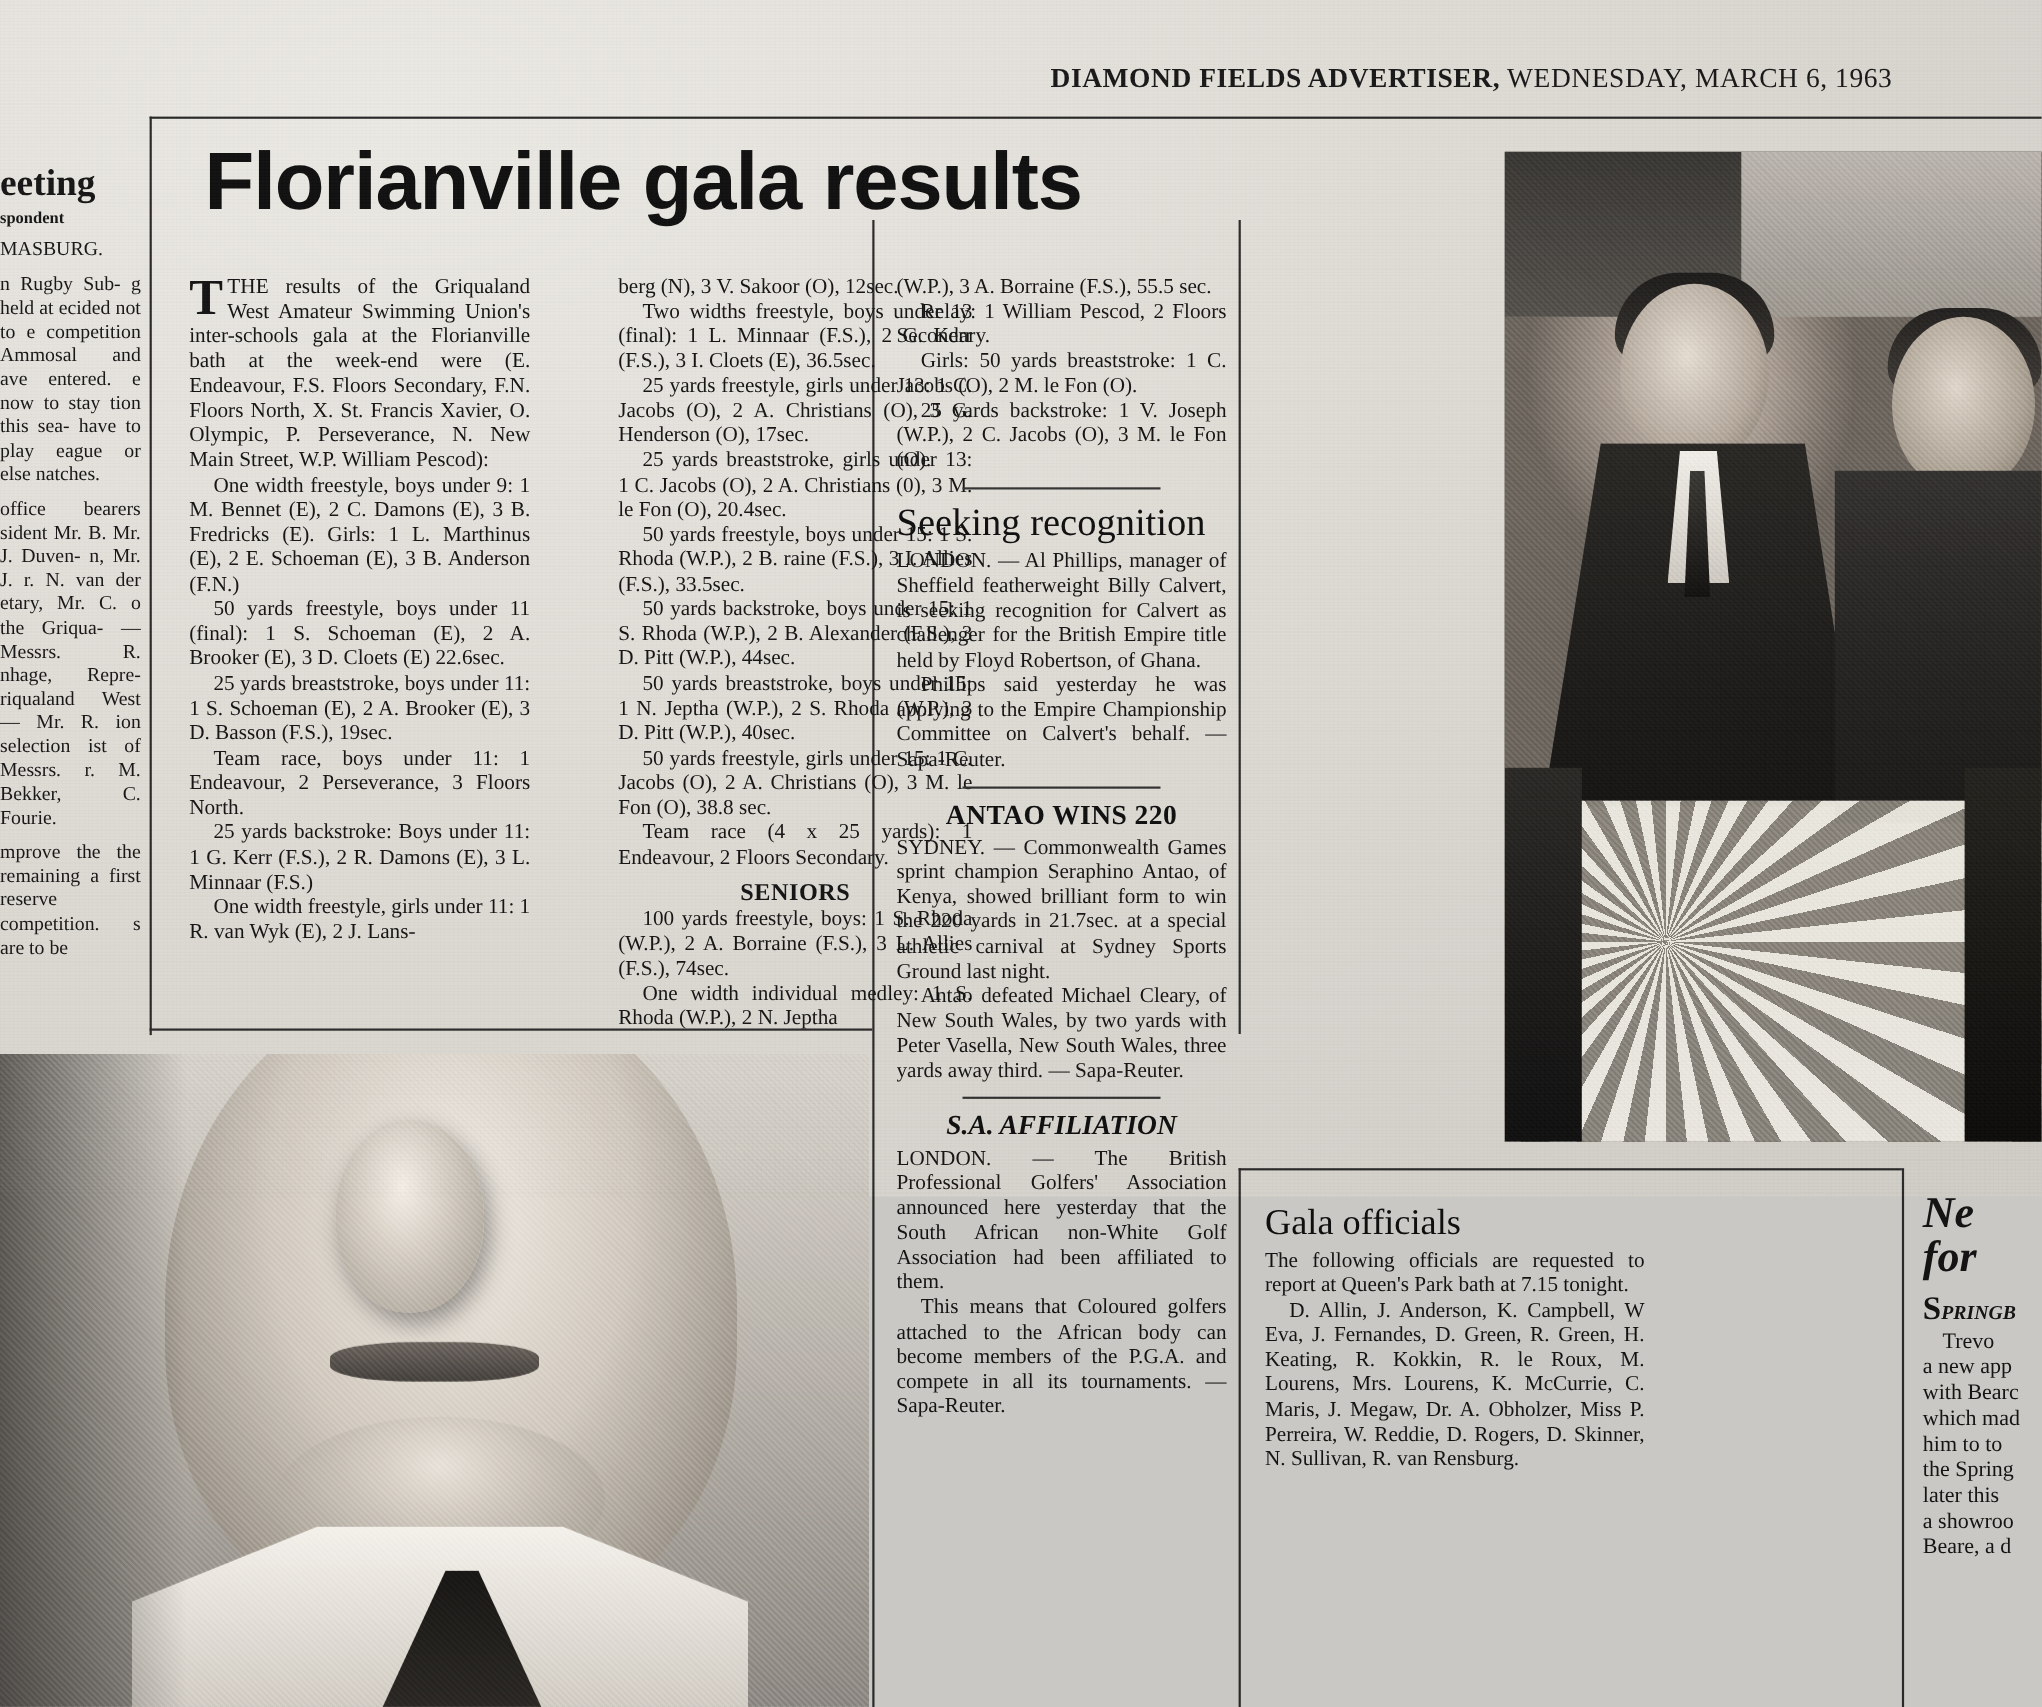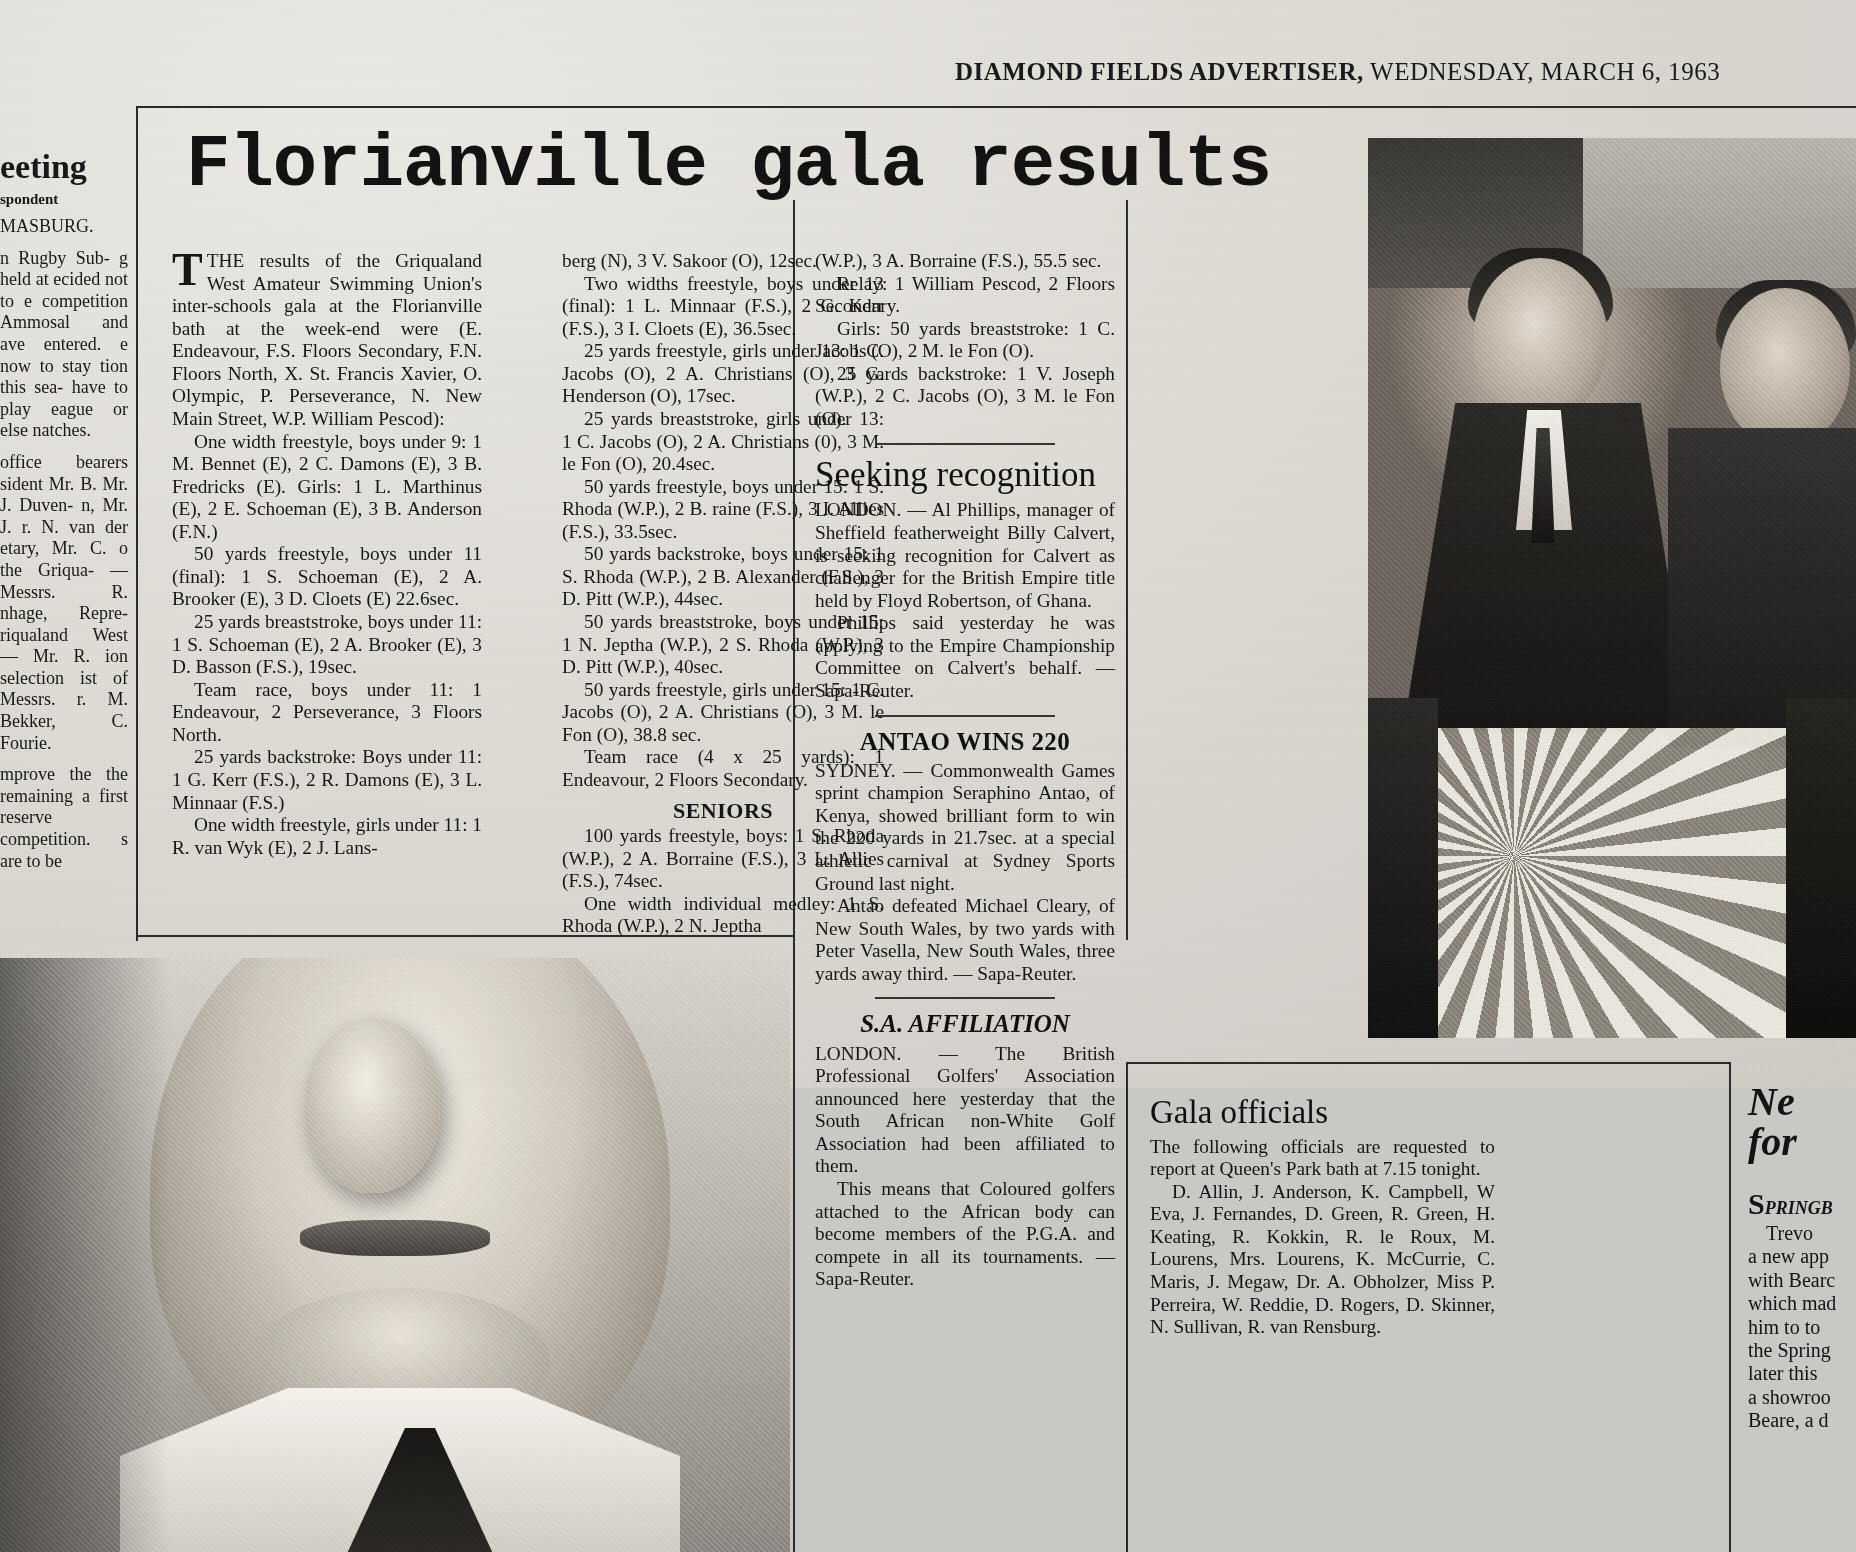--- a/index.html
+++ b/index.html
@@ -33,21 +33,21 @@
     white-space:nowrap;
   }
   .masthead b{font-weight:bold;}
 
   
   .rule-h{position:absolute;background:#2b2b2b;height:2px;}
   .rule-v{position:absolute;background:#2b2b2b;width:2px;}
 
   .headline{
     position:absolute;left:186px;top:128px;width:1160px;
-    font-family:Liberation Mono, monospace;
+    font-family:Liberation Sans, sans-serif;
     font-size:74px;font-weight:bold;color:#121212;
     letter-spacing:-1px;
     line-height:1;
   }
 
   .col{
     position:absolute;
     font-family:"Liberation Serif", serif;
     font-size:19.3px;
     line-height:1.17;
@@ -291,21 +291,21 @@
   </div>
 
   <div class="col" style="left:1150px;top:1085px;width:345px;">
     <div class="sechead" style="font-size:33px;">Gala officials</div>
     <p class="noind">The following officials are requested to report at Queen's Park bath at 7.15 tonight.</p>
     <p>D. Allin, J. Anderson, K. Campbell, W Eva, J. Fernandes, D. Green, R. Green, H. Keating, R. Kokkin, R. le Roux, M. Lourens, Mrs. Lourens, K. McCurrie, C. Maris, J. Megaw, Dr. A. Obholzer, Miss P. Perreira, W. Reddie, D. Rogers, D. Skinner, N. Sullivan, R. van Rensburg.</p>
   </div>
 
   <div class="col" style="left:1748px;top:1082px;width:108px;font-size:20px;">
     <div style="font-size:40px;font-style:italic;font-weight:bold;line-height:1;">Ne</div>
-    <div style="font-size:40px;font-style:italic;font-weight:bold;line-height:1;margin-bottom:24px;">for</div>
+    <div style="font-size:40px;font-style:italic;font-weight:bold;line-height:1;margin-bottom:10px;">for</div>
     <div style="line-height:1.2;">
       <span style="font-size:30px;font-weight:bold;">S</span><span style="font-weight:bold;font-size:18px;font-style:italic;">PRINGB</span>
     </div>
     <div style="text-indent:18px;">Trevo</div>
     <div>a new app</div>
     <div>with Bearc</div>
     <div>which mad</div>
     <div>him to to</div>
     <div>the Spring</div>
     <div>later this</div>

